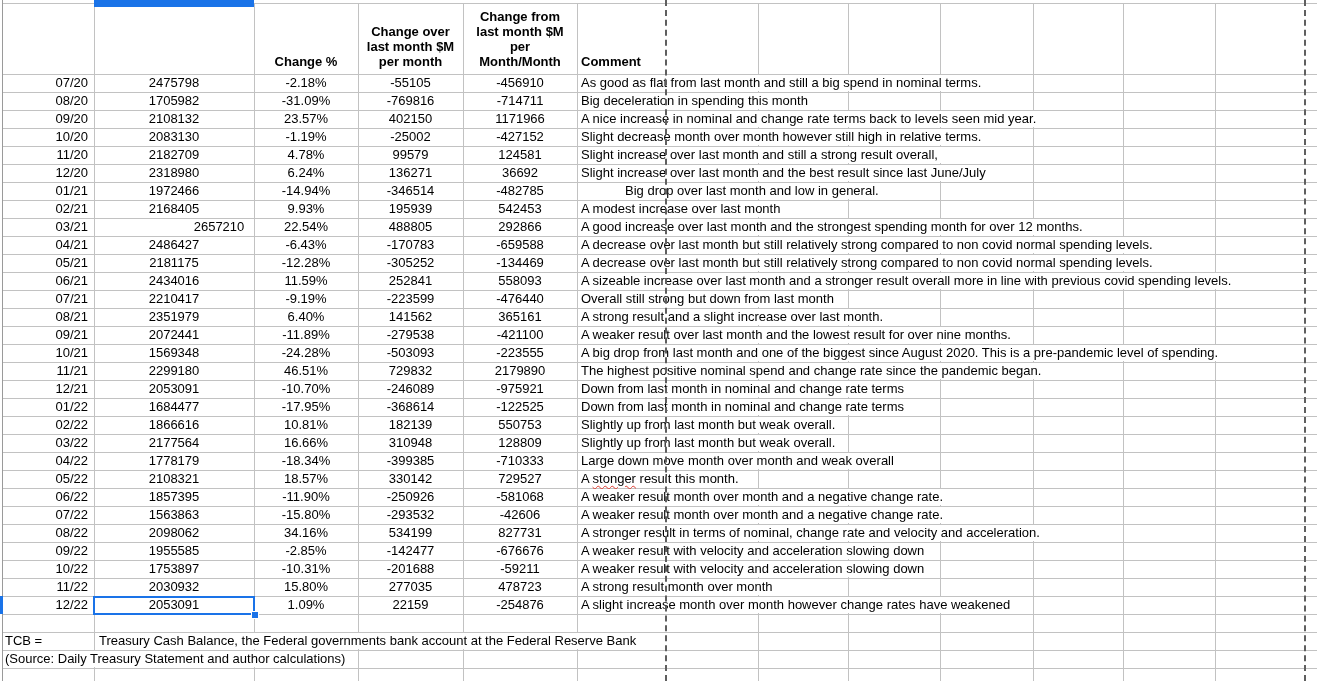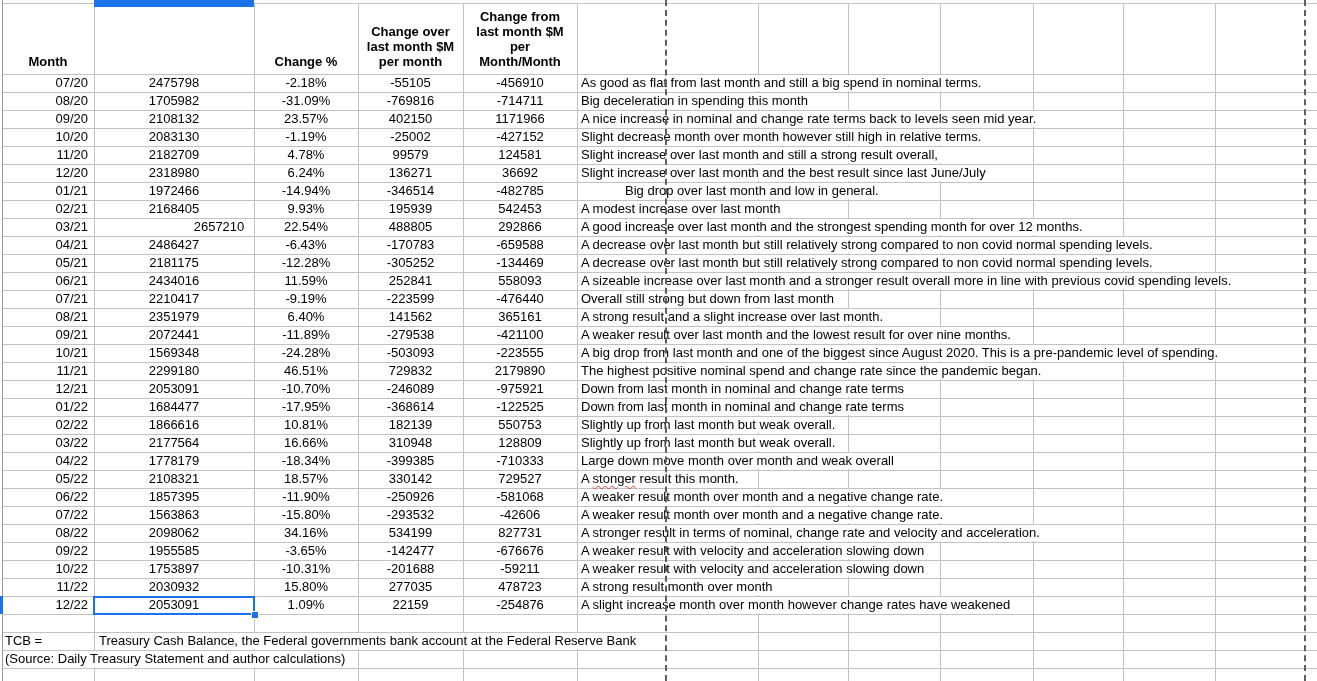--- a/index.html
+++ b/index.html
@@ -81,29 +81,29 @@
       <div class="hline" style="top: 560px;"></div>
       <div class="hline" style="top: 578px;"></div>
       <div class="hline" style="top: 596px;"></div>
       <div class="hline" style="top: 614px;"></div>
       <div class="hline" style="top: 632px;"></div>
       <div class="hline" style="top: 650px;"></div>
       <div class="hline" style="top: 668px;"></div>
     </div>
   <div class="edgeline"></div>
 
-  <div class="hcell center" style="left:2px;width:92px;"><span>Month</span></div>
   <div class="hcell center" style="left:254px;width:104px;"><span>Change %</span></div>
   <div class="hcell center" style="left:358px;width:105px;"><span>Change over
 last month $M
 per month</span></div>
   <div class="hcell center" style="left:463px;width:114px;"><span>Change from
 last month $M
 per
 Month/Month</span></div>
+  <div class="hcell left" style="left:577px;width:181px;"><span>Comment</span></div>
 
   <div id="rows-layer">
       <div class="cell mon" style="left: 2px; top: 74px; width: 86px;">07/20</div>
       <div class="cell num" style="left: 94px; top: 74px; width: 160px;">2475798</div>
       <div class="cell num" style="left: 254px; top: 74px; width: 104px;">-2.18%</div>
       <div class="cell num" style="left: 358px; top: 74px; width: 105px;">-55105</div>
       <div class="cell num" style="left: 463px; top: 74px; width: 114px;">-456910</div>
       <div class="spill" style="left: 579px; top: 75px;">As good as flat from last month and still a big spend in nominal terms.</div>
       <div class="cell mon" style="left: 2px; top: 92px; width: 86px;">08/20</div>
       <div class="cell num" style="left: 94px; top: 92px; width: 160px;">1705982</div>
@@ -250,21 +250,21 @@
       <div class="cell num" style="left: 463px; top: 506px; width: 114px;">-42606</div>
       <div class="spill" style="left: 579px; top: 507px;">A weaker result month over month and a negative change rate.</div>
       <div class="cell mon" style="left: 2px; top: 524px; width: 86px;">08/22</div>
       <div class="cell num" style="left: 94px; top: 524px; width: 160px;">2098062</div>
       <div class="cell num" style="left: 254px; top: 524px; width: 104px;">34.16%</div>
       <div class="cell num" style="left: 358px; top: 524px; width: 105px;">534199</div>
       <div class="cell num" style="left: 463px; top: 524px; width: 114px;">827731</div>
       <div class="spill" style="left: 579px; top: 525px;">A stronger result in terms of nominal, change rate and velocity and acceleration.</div>
       <div class="cell mon" style="left: 2px; top: 542px; width: 86px;">09/22</div>
       <div class="cell num" style="left: 94px; top: 542px; width: 160px;">1955585</div>
-      <div class="cell num" style="left: 254px; top: 542px; width: 104px;">-3.65%</div>
+      <div class="cell num" style="left: 254px; top: 542px; width: 104px;">-2.85%</div>
       <div class="cell num" style="left: 358px; top: 542px; width: 105px;">-142477</div>
       <div class="cell num" style="left: 463px; top: 542px; width: 114px;">-676676</div>
       <div class="spill" style="left: 579px; top: 543px;">A weaker result with velocity and acceleration slowing down</div>
       <div class="cell mon" style="left: 2px; top: 560px; width: 86px;">10/22</div>
       <div class="cell num" style="left: 94px; top: 560px; width: 160px;">1753897</div>
       <div class="cell num" style="left: 254px; top: 560px; width: 104px;">-10.31%</div>
       <div class="cell num" style="left: 358px; top: 560px; width: 105px;">-201688</div>
       <div class="cell num" style="left: 463px; top: 560px; width: 114px;">-59211</div>
       <div class="spill" style="left: 579px; top: 561px;">A weaker result with velocity and acceleration slowing down</div>
       <div class="cell mon" style="left: 2px; top: 578px; width: 86px;">11/22</div>

